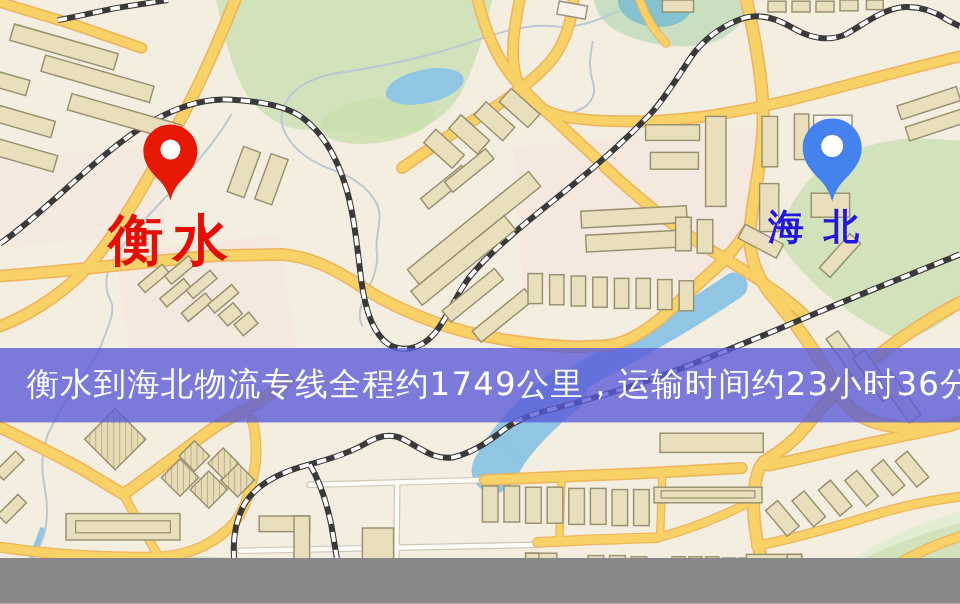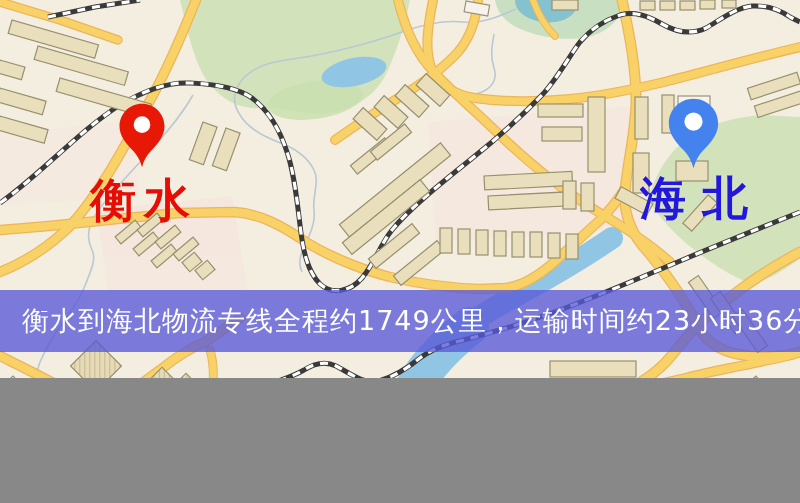--- a/index.html
+++ b/index.html
@@ -1,17 +1,17 @@
 <!DOCTYPE html>
 <html style="--map-bg: #f4eee0; --banner-bg: rgba(89,90,217,0.78); --banner-text: #ffffff; --origin-pin: #e81806; --origin-label: #e60d04; --dest-pin: #4482ee; --dest-label: #2317db; --road-fill: #f8d267; --road-casing: #edb45c; --building-fill: #eadfbc; --building-stroke: #97906f; --green: #d2e3bc; --water: #90c5e3; --rail-dark: #3a3a3a;"><head>
 <meta charset="utf-8">
 <style>
   html,body{margin:0;padding:0;background:#888;}
   .stage{
-    position:relative;width:800px;height:378px;overflow:hidden;
+    position:relative;width:800px;height:465px;overflow:hidden;
     background:var(--map-bg,#f4eee0);
     font-family:"DejaVu Sans","Liberation Sans",sans-serif;
   }
   .map-svg{position:absolute;left:0;top:0;width:800px;height:503px;display:block;}
 
   
   .road-casing{fill:none;stroke:var(--road-casing,#edb45c);stroke-linecap:round;stroke-linejoin:round;}
   .road{fill:none;stroke:var(--road-fill,#f8d267);stroke-linecap:round;stroke-linejoin:round;}
   .wroad-casing{fill:none;stroke:#cfc5b4;stroke-linecap:round;}
   .wroad{fill:none;stroke:#fdfcf6;stroke-linecap:round;}
@@ -33,21 +33,21 @@
     font-size:27px;line-height:62px;padding-left:22px;box-sizing:border-box;
     white-space:nowrap;letter-spacing:1px;
   }
   .pin{position:absolute;}
   .pin svg{display:block;}
   .marker-label{
     position:absolute;font-weight:700;line-height:1;white-space:nowrap;
     text-shadow:0 0 2px rgba(255,255,255,0.35);
   }
   .label-origin{left:90px;top:177px;font-size:46px;letter-spacing:8px;color:var(--origin-label,#e60d04);}
-  .label-dest{left:640px;top:175px;font-size:46px;letter-spacing:16px;color:var(--dest-label,#2317db);}
+  .label-dest{left:640px;top:175px;font-size:30px;letter-spacing:16px;color:var(--dest-label,#2317db);}
 </style>
 </head>
 <body>
 
 <div class="stage">
 
   <svg class="map-svg" viewBox="0 0 800 503">
     <defs>
       <pattern id="hatch" width="5" height="5" patternUnits="userSpaceOnUse" patternTransform="rotate(45)">
         <rect width="5" height="5" fill="#e7dbb6"></rect>

